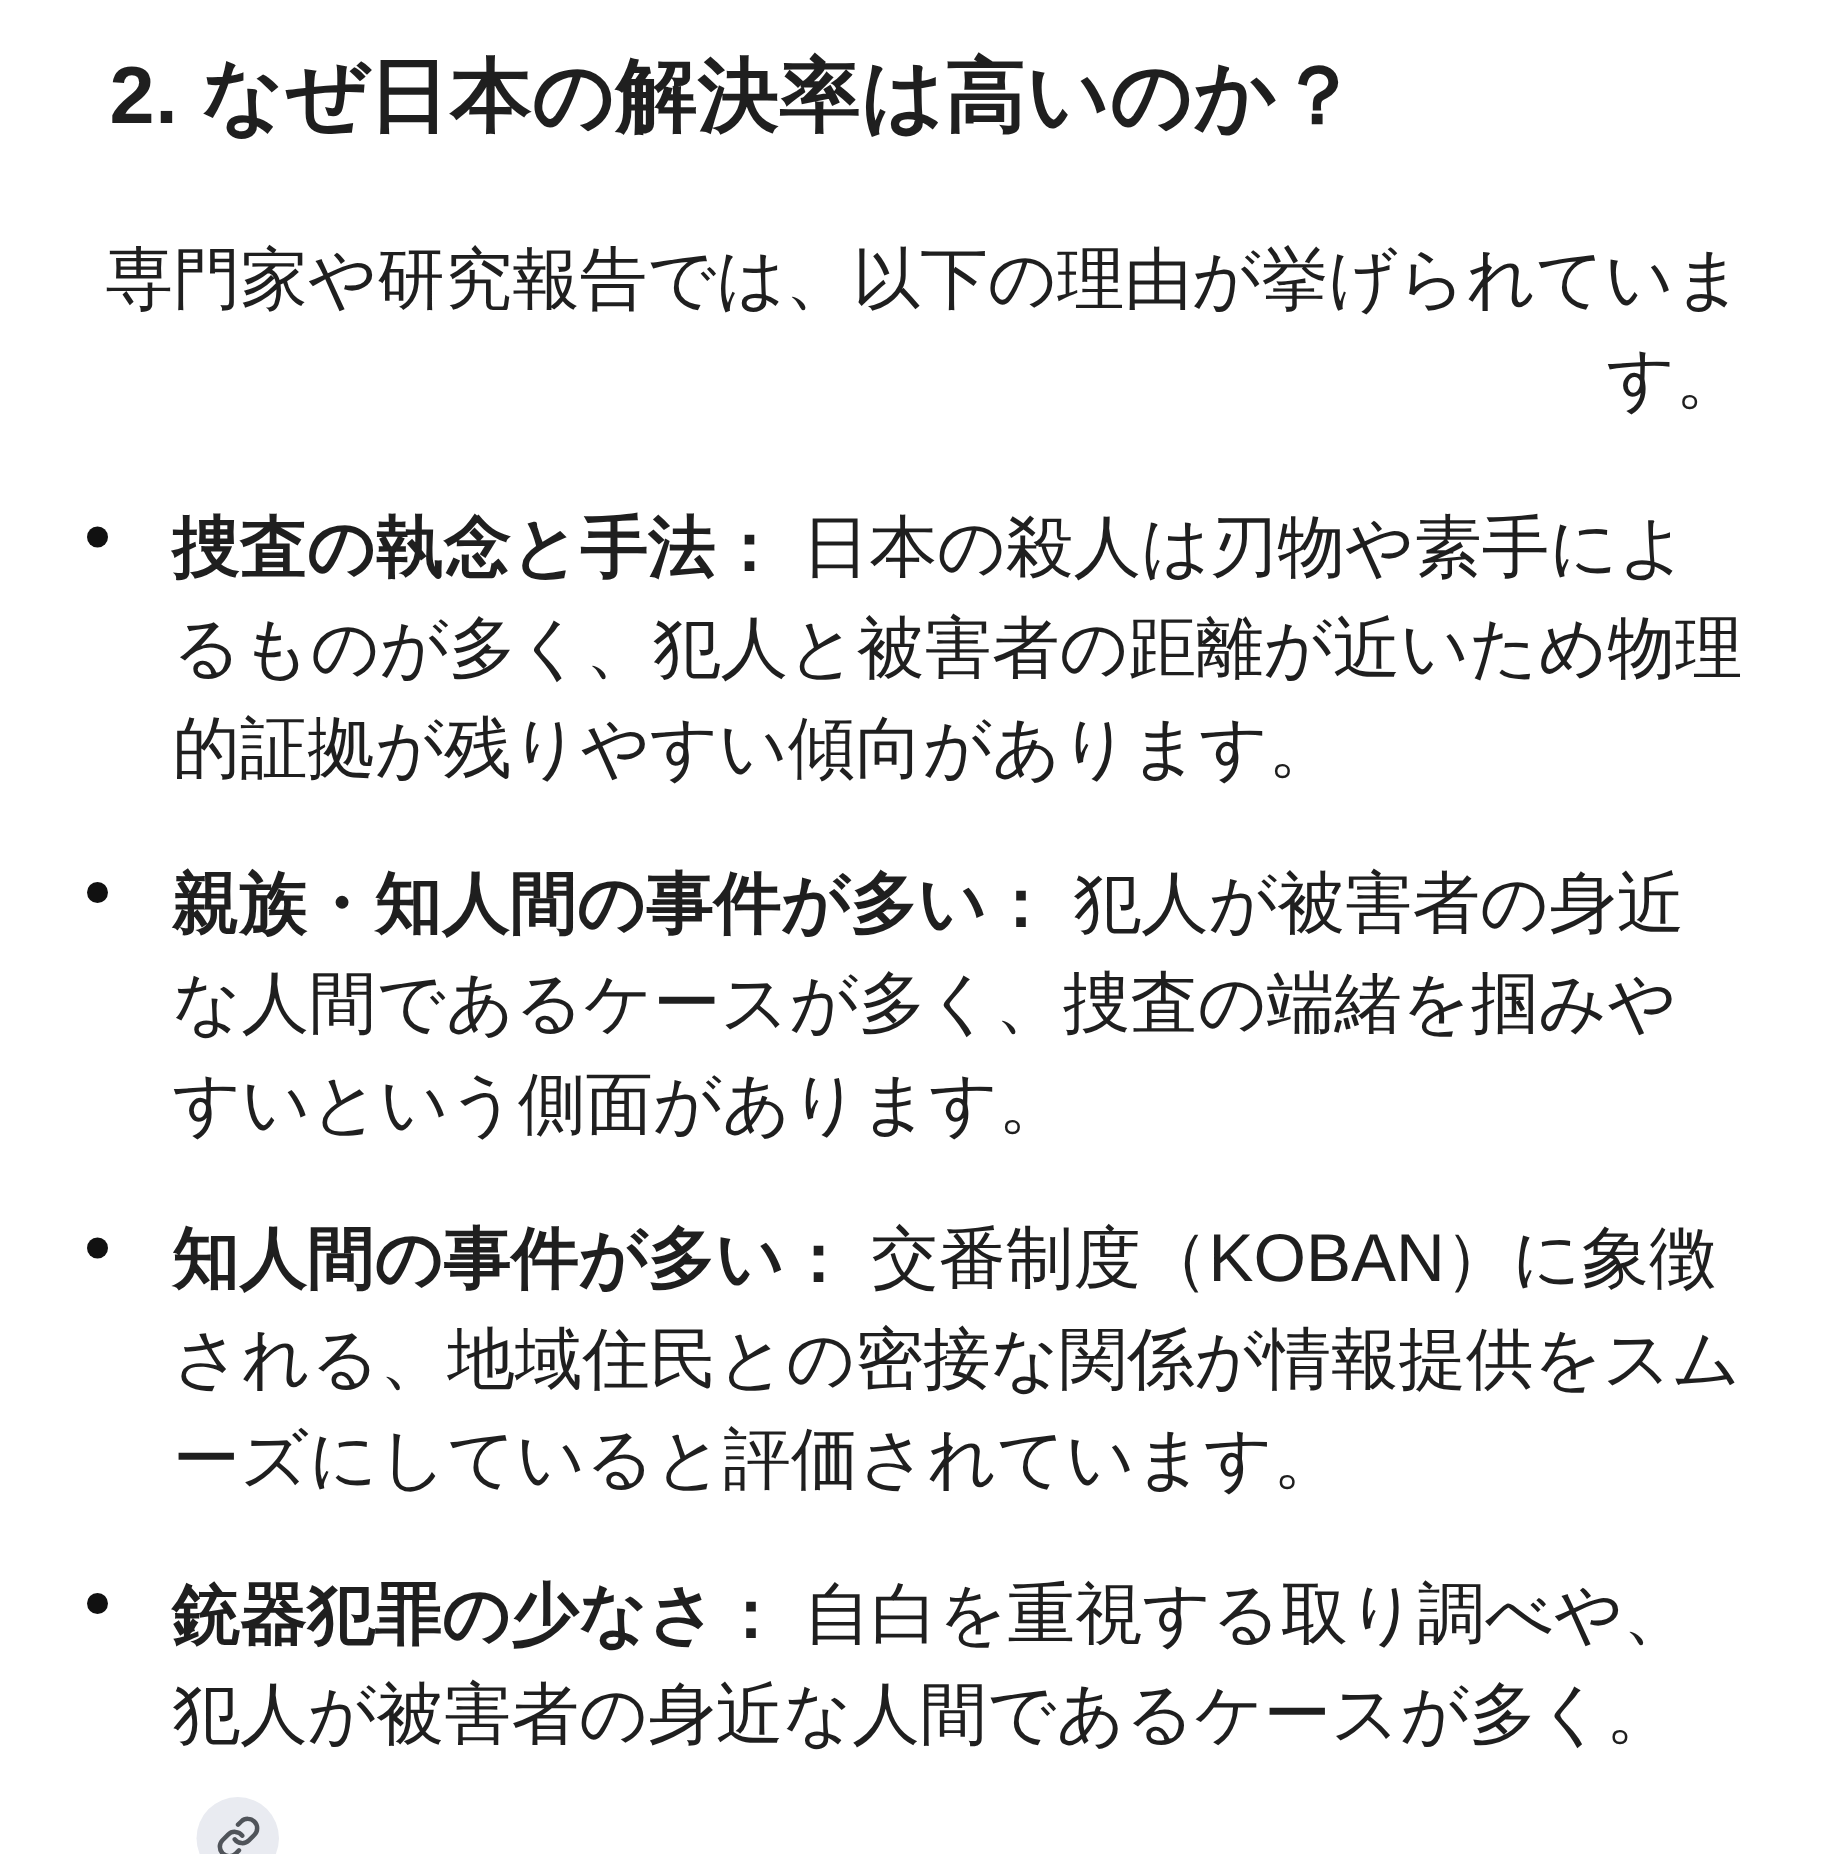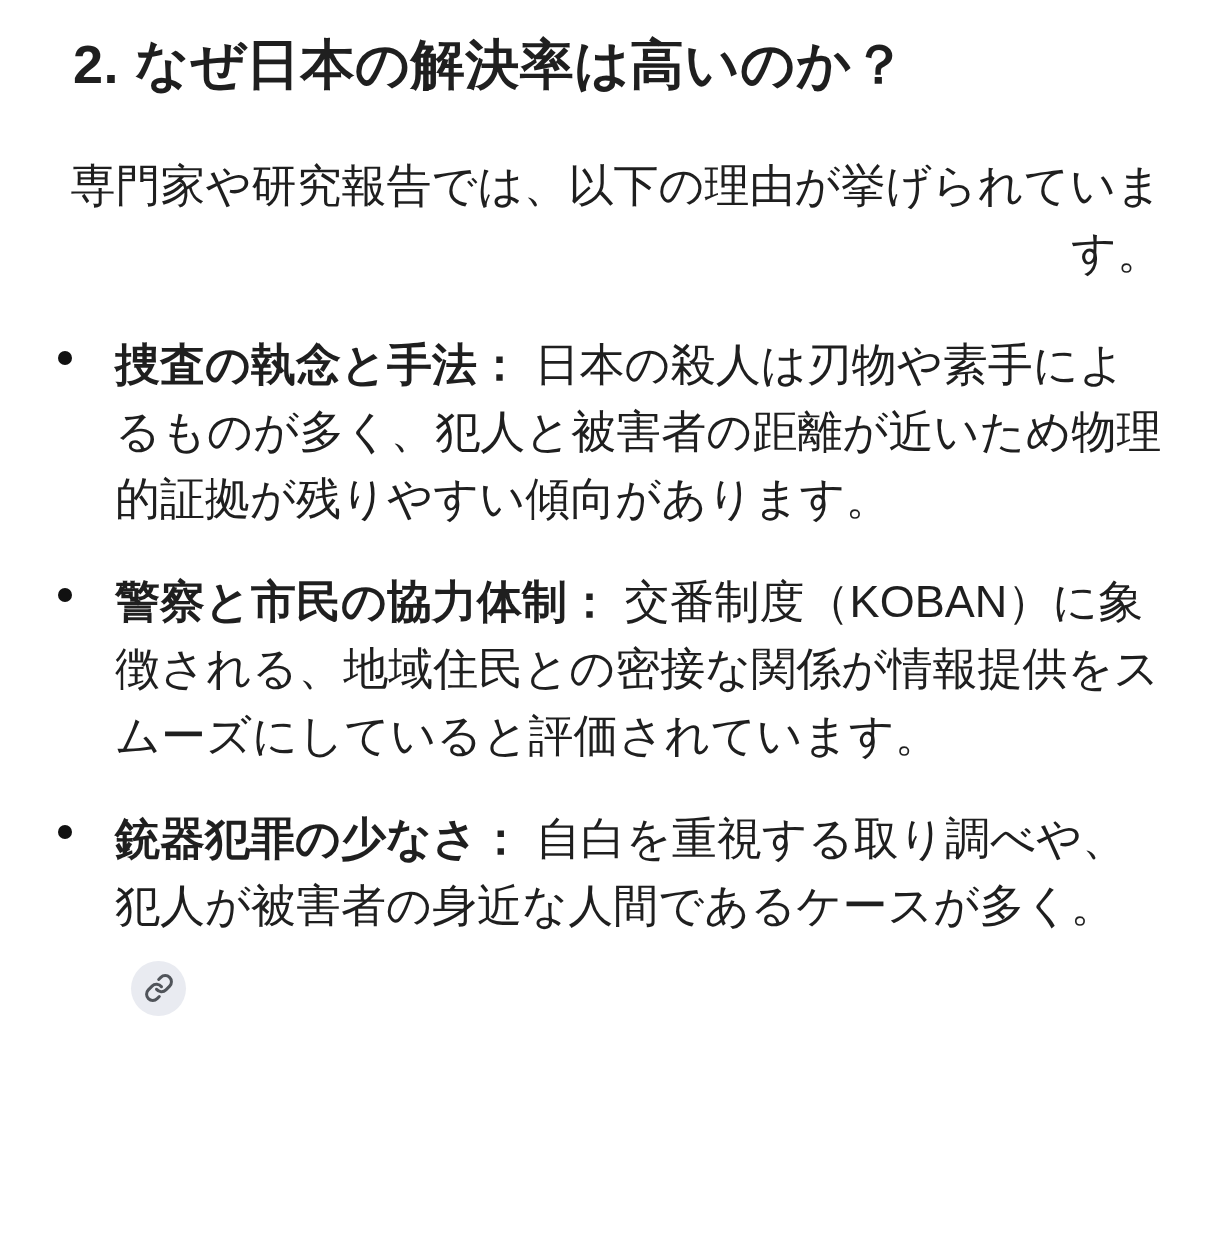--- a/index.html
+++ b/index.html
@@ -84,23 +84,26 @@
   <h2 class="section-heading">2. なぜ日本の解決率は高いのか？</h2>
 
   <p class="intro">専門家や研究報告では、以下の理由が挙げられています。</p>
 
   <ul class="reasons">
 
     <li>
       <span class="term">捜査の執念と手法：</span><span class="desc"> 日本の殺人は刃物や素手によるものが多く、犯人と被害者の距離が近いため物理的証拠が残りやすい傾向があります。</span>
     </li>
 
+    <li>
+      <span class="term">親族・知人間の事件が多い：</span><span class="desc"> 犯人が被害者の身近な人間であるケースが多く、捜査の端緒を掴みやすいという側面があります。</span>
+    </li>
 
     <li>
-      <span class="term">警察と市民の協力体制：</span><span class="desc"> 交番制度（KOBAN）に象徴される、地域住民との密接な関係が情報提供をスムーズにしていると評価されています。</span>
+      <span class="term">知人間の事件が多い：</span><span class="desc"> 交番制度（KOBAN）に象徴される、地域住民との密接な関係が情報提供をスムーズにしていると評価されています。</span>
     </li>
 
     <li>
       <span class="term">銃器犯罪の少なさ：</span><span class="desc"> 自白を重視する取り調べや、犯人が被害者の身近な人間であるケースが多く。</span><button class="citation-chip">
         <span style="display:flex;">
           <svg viewBox="0 0 24 24" fill="none" stroke="#50545a" stroke-width="2.4" stroke-linecap="round" stroke-linejoin="round">
             <path d="M10 13a5 5 0 0 0 7.54.54l3-3a5 5 0 0 0-7.07-7.07l-1.72 1.71"></path>
             <path d="M14 11a5 5 0 0 0-7.54-.54l-3 3a5 5 0 0 0 7.07 7.07l1.71-1.71"></path>
           </svg>
         </span>

